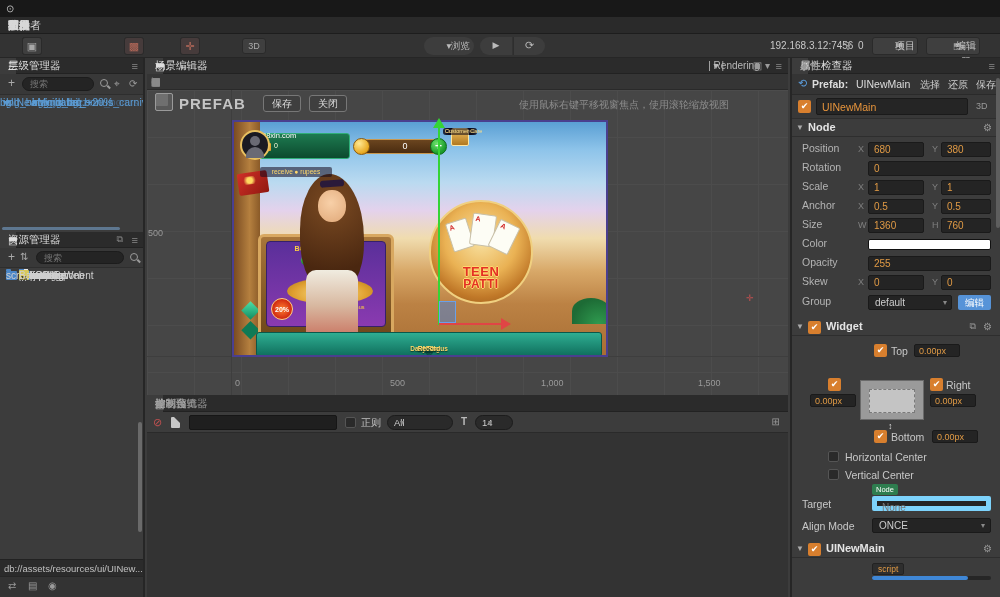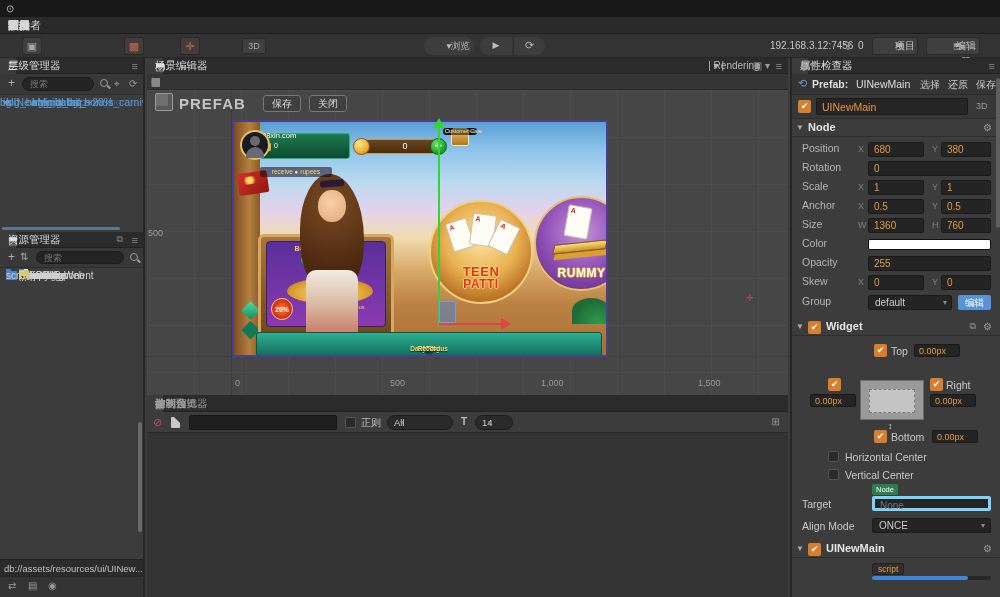--- a/index.html
+++ b/index.html
@@ -250,21 +250,21 @@
   
   .wg{left:0;top:278px;width:210px;height:166px;}
   .wg-cb{position:absolute;}
   .wg-lab{color:#c8c8c8;font-size:10.5px;position:absolute;}
   .wg-field{position:absolute;width:46px;height:13px;background:#242424;border:1px solid #1a1a1a;border-radius:2px;color:#e09a45;font-size:9px;line-height:12px;padding-left:4px;}
   .wprev{left:68px;top:44px;width:64px;height:40px;background:#9a9a9a;border:1px solid #6a6a6a;}
   .wprev::before{content:"";position:absolute;left:8px;top:8px;right:8px;bottom:6px;background:#c4c4c4;border:1px dashed #7a7a7a;}
   .wprev::after{content:"↕";position:absolute;left:27px;bottom:-12px;color:#ddd;font-size:9px;}
   .ccb{width:11px;height:11px;background:#2a2a2a;border:1px solid #555;border-radius:2px;position:absolute;}
   .tg-badge{left:80px;top:148px;height:11px;background:#2e7d4f;border-radius:2px;color:#fff;font-size:7.5px;line-height:11px;padding:0 4px;position:absolute;}
-  .tg-field{left:80px;top:160px;width:119px;height:15px;background:#242424;border:3px solid #7dd3fc;border-radius:2px;color:#777;font-size:10px;line-height:14px;padding-left:5px;position:absolute;}
+  .tg-field{left:80px;top:160px;width:119px;height:15px;background:#242424;border:5px solid #7dd3fc;border-radius:2px;color:#777;font-size:10px;line-height:14px;padding-left:5px;position:absolute;}
   .tg-lab{left:10px;top:162px;}
   .am-lab{left:10px;top:184px;}
   .am-sel{left:80px;top:182px;width:119px;height:15px;background:#242424;border:1px solid #1a1a1a;border-radius:2px;color:#ccc;font-size:10px;line-height:14px;padding-left:6px;position:absolute;}
   .am-sel .dd{right:5px;top:0;position:absolute;color:#888;font-size:8px;}
   .script-badge{left:80px;top:505px;height:12px;background:#2e2e2e;border:1px solid #222;border-radius:2px;color:#e09a45;font-size:8.5px;line-height:11px;padding:0 5px;}
   .script-bar{left:80px;top:518px;width:119px;height:4px;background:#262626;border-radius:2px;}
   .script-bar::before{content:"";position:absolute;left:0;top:0;width:96px;height:4px;background:#3f87d6;border-radius:2px;}
   .ivscroll{left:204px;top:20px;width:4px;height:150px;background:#5e5e5e;border-radius:2px;}
 </style>
 </head>
@@ -592,20 +592,21 @@
     <span class="cam-dd">▣ ▾</span>
 
     <div class="viewport">
       <div class="axisv"></div>
       <div class="axish"></div>
 
       <div class="prefab-cube"></div>
       <span class="prefab-title">PREFAB</span>
       <span class="vbtn save-btn">保存</span>
       <span class="vbtn close-btn">关闭</span>
+      <span class="hint">使用鼠标右键平移视窗焦点，使用滚轮缩放视图</span>
 
       <div class="gcanvas">
         <div class="pillar"></div>
         <div class="deco-flag"></div>
         <div class="diamond"></div>
         <div class="palm"></div>
 
         <div class="tv">
           <div class="tv-screen">
             <div class="tv-title">BONUS CARNIVAL</div>
@@ -626,25 +627,20 @@
           <div class="face"></div>
           <div class="dress"></div>
         </div>
 
         <div class="disc teen-disc">
           <div class="card tp-c1">A</div>
           <div class="card tp-c2">A</div>
           <div class="card tp-c3">A</div>
           <div class="logo-text teen-t1">TEEN</div>
           <div class="logo-text teen-t2">PATTI</div>
-        </div>
-        <div class="disc rummy-disc">
-          <div class="card rm-c1">A</div>
-          <div class="gold-bar"></div>
-          <div class="logo-text rummy-t">RUMMY</div>
         </div>
 
         <div class="profile">
           <div class="pf-banner"></div>
           <div class="pf-name">28xin.com</div>
           <div class="pf-idb">ID</div>
           <div class="pf-id">0</div>
           <div class="pf-ava"></div>
         </div>
         <div class="ribbon">receive ● rupees</div>

